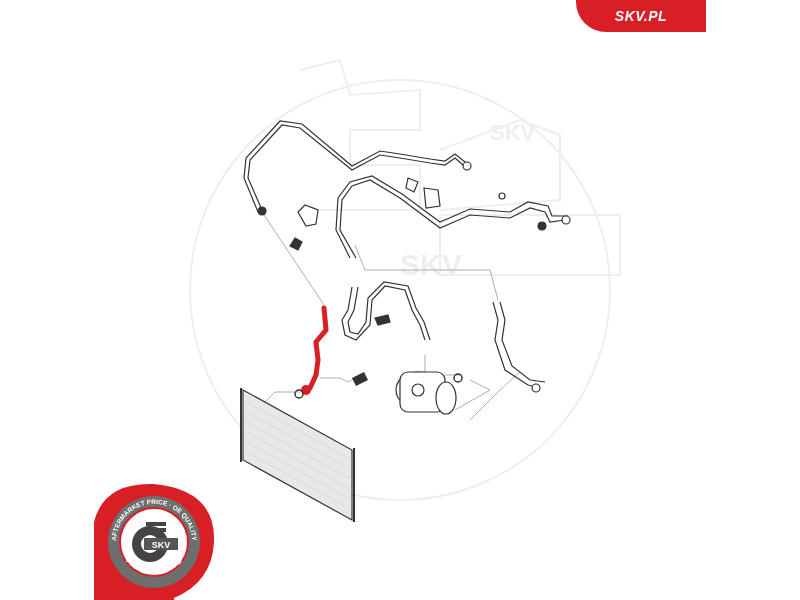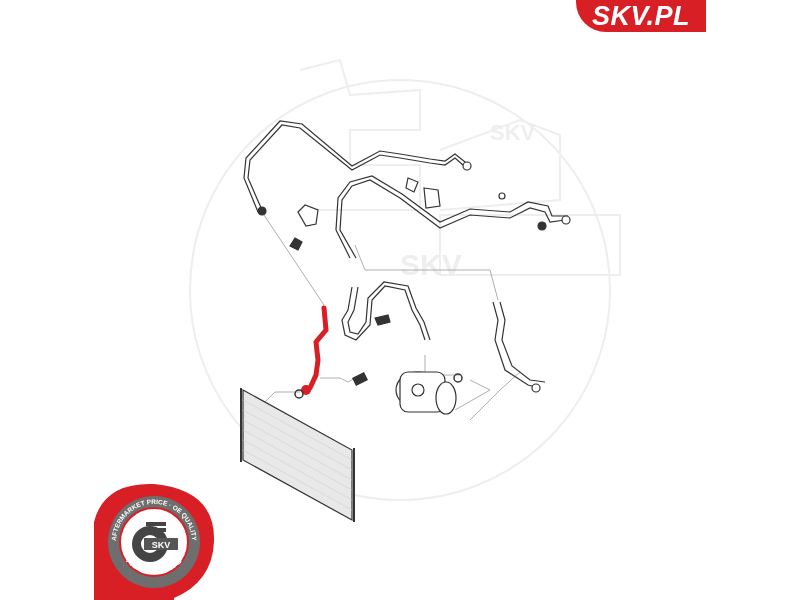--- a/index.html
+++ b/index.html
@@ -1,18 +1,18 @@
 <!DOCTYPE html>
 <html><head>
 <meta charset="utf-8">
 <style>
   html, body { margin:0; padding:0; background:#ffffff; }
   body { width:800px; height:600px; position:relative; overflow:hidden; font-family:"Liberation Sans", sans-serif; }
   .banner { position:absolute; left:576px; top:0; width:130px; height:32px; background:#d81f26; border-radius:0 0 0 30px; display:flex; align-items:center; justify-content:center; }
-  .banner-text { color:#ffffff; font-weight:bold; font-style:italic; font-size:27px; letter-spacing:0.5px; font-family:"Liberation Sans", sans-serif; }
+  .banner-text { color:#ffffff; font-weight:bold; font-style:italic; font-size:14px; letter-spacing:0.5px; font-family:"Liberation Sans", sans-serif; }
   .diagram { position:absolute; left:0; top:0; width:800px; height:600px; }
   .badge { position:absolute; left:94px; top:482px; width:122px; height:118px; }
   .wm-text { font-family:"Liberation Sans", sans-serif; font-weight:bold; }
 </style>
 </head>
 <body>
 
 <div class="banner">
   <span class="banner-text">SKV.PL</span>
 </div>

